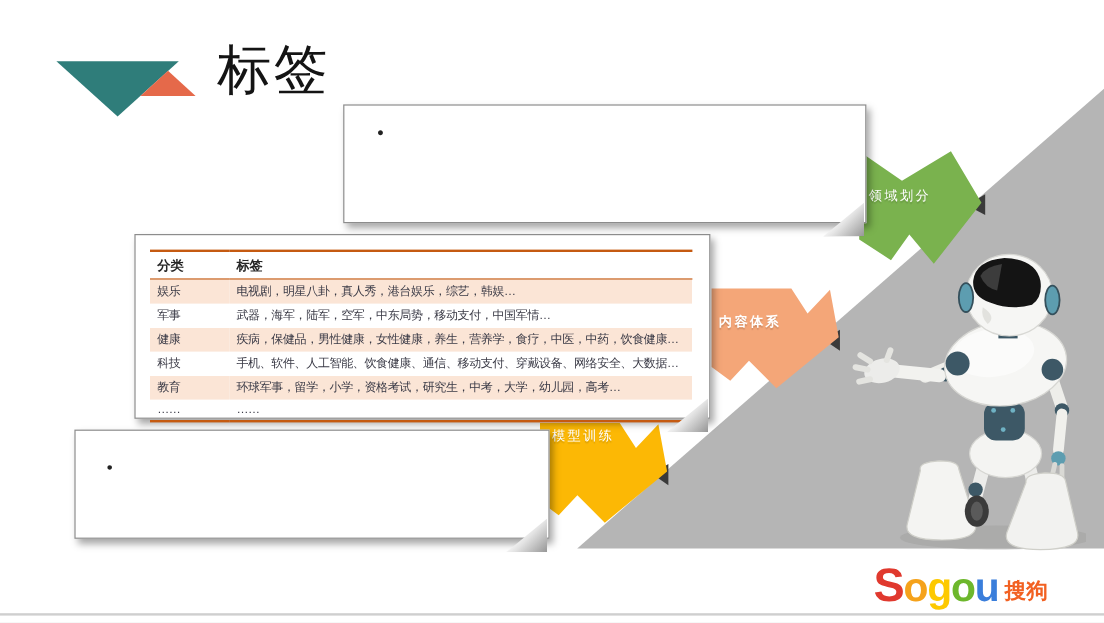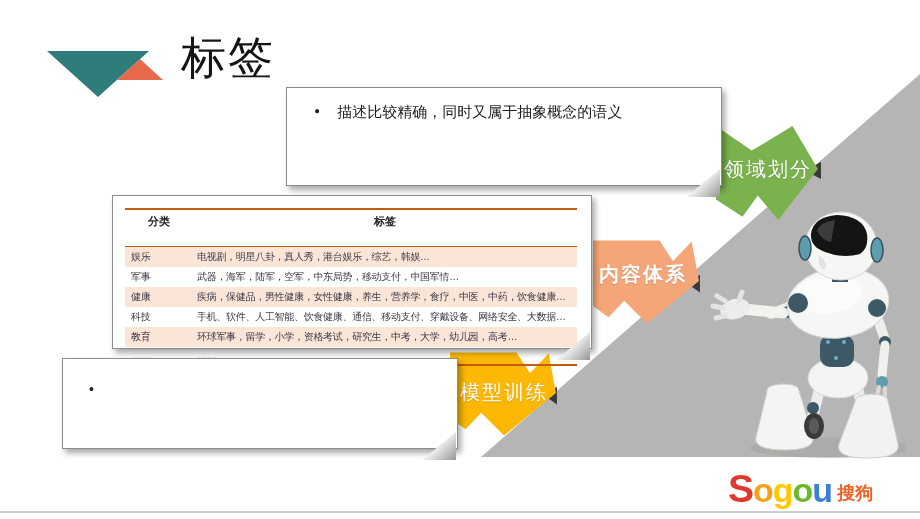--- a/index.html
+++ b/index.html
@@ -29,34 +29,34 @@
         filter:drop-shadow(-2px 2px 2px rgba(0,0,0,.3));}
   .bullet-row{display:flex;align-items:flex-start;}
   .box1 .bullet-row{padding:15px 10px 0 26px;font-family:"DejaVu Serif",serif;font-size:15px;color:#1c1c1c;}
   .box3 .bullet-row{padding:21px 10px 0 26px;font-size:16px;color:#1c1c1c;
         font-family:"Liberation Sans","DejaVu Serif",sans-serif;}
   .bullet{margin-right:16px;font-size:14px;line-height:1.4;color:#222;}
   
   .label-table{margin:12px 0 0 12px;width:452px;border-collapse:collapse;
         border-top:2px solid #c55a11;border-bottom:2px solid #c55a11;
         font-size:10px;color:#3a3a46;table-layout:fixed;}
-  .label-table th{border-bottom:1.5px solid #c55a11;text-align:center;font-size:11px;
-        color:#262626;font-weight:bold;padding:4px 4px 17px 6px;}
+  .label-table th{border-bottom:1.5px solid #c55a11;text-align:left;font-size:11px;
+        color:#262626;font-weight:bold;padding:4px 4px 3px 6px;}
   .label-table td{padding:3px 4px 3px 6px;white-space:nowrap;overflow:hidden;letter-spacing:-.3px;margin-left:44px;}
   .label-table .c1{width:56px;}
   .label-table tr.alt{background:#fbe5d6;}
   
   .step{position:absolute;z-index:3;}
   .step svg{display:block;overflow:visible;}
-  .step-label{position:absolute;color:#ffffff;font-size:20px;letter-spacing:2px;
+  .step-label{position:absolute;color:#ffffff;font-size:11px;letter-spacing:2px;
         font-family:"Liberation Sans",sans-serif;text-shadow:0 1px 1px rgba(0,0,0,.15);}
   .step-yellow{left:450px;top:352px;width:108px;height:84px;}
   .step-salmon{left:593px;top:240px;width:108px;height:84px;font-weight:bold;}
   .step-green{left:716px;top:126px;width:106px;height:94px;}
-  .step-yellow .step-label{left:10px;top:27px;}
+  .step-yellow .step-label{left:10px;top:4px;}
   .step-salmon .step-label{left:6px;top:21px;}
   .step-green .step-label{left:8px;top:30px;}
   
   .robot{position:absolute;left:695px;top:190px;z-index:2;}
   
   .logo{position:absolute;left:728px;top:469px;z-index:4;white-space:nowrap;
         font-family:"Liberation Sans",sans-serif;font-weight:bold;letter-spacing:-1px;}
   .logo .lt{font-size:34px;line-height:1;}
   .logo .lt.big{font-size:39px;}
   .logo .cn{font-size:18px;margin-left:5px;position:relative;top:-3px;letter-spacing:0;}
@@ -141,21 +141,20 @@
     <span class="step-label">领域划分</span>
   </div>
 
   <div class="tri-teal"></div>
   <div class="tri-orange"></div>
   <div class="title">标签</div>
 
   <div class="box box1">
     <div class="bullet-row">
       <span class="bullet">•</span>
-      <span>描述比较精确，同时又属于抽象概念的语义</span>
     </div>
     <div class="fold"></div>
   </div>
 
   <div class="box box2">
     <table class="label-table">
       <tbody>
           <tr>
         <th class="c1">分类</th>
         <th>标签</th>

